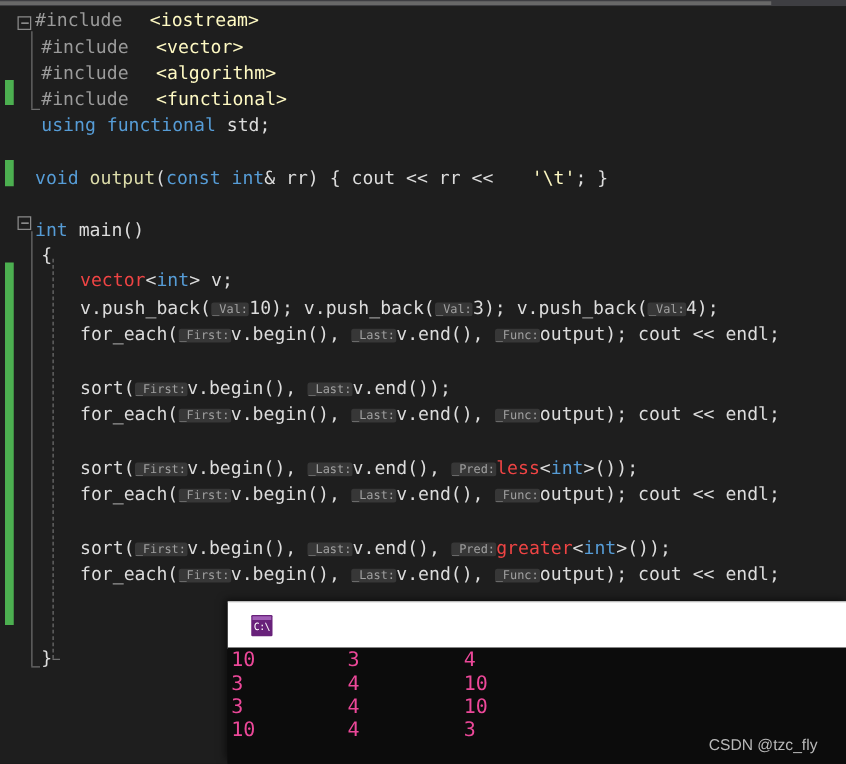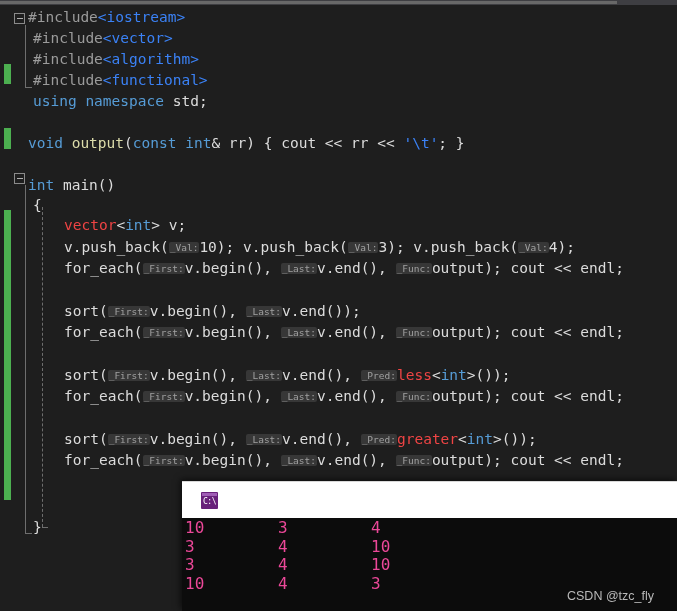--- a/index.html
+++ b/index.html
@@ -85,21 +85,21 @@
   .vline-foot {
     position: absolute;
     height: 1px;
     background: #6e6e6e;
   }
 
   
   .kw      { color: #569cd6; }   
   .kwm     { color: #c586c0; }   
   .pre     { color: #9b9b9b; }   
-  .str     { color: #3b82f6; }   
+  .str     { color: #fef9c3; margin-left: 22px; }   
   .type    { color: #ef4444; }   
   .fn      { color: #dcdcaa; }   
   .num     { color: #b5cea8; }   
   .plain   { color: #dcdcdc; }
 
   
   .hint {
     background: #373737;
     color: #a0a0a0;
     font-size: 9.5px;
@@ -218,21 +218,21 @@
   <div class="vline-foot" style="left:42px; top:522px; width:6px;"></div>
 
   <div class="line" style="top:2px; left:28px;"><span class="pre">#include</span><span class="str">&lt;iostream&gt;</span></div>
 
   <div class="line" style="top:23px; left:33px;"><span class="pre">#include</span><span class="str">&lt;vector&gt;</span></div>
 
   <div class="line" style="top:44px; left:33px;"><span class="pre">#include</span><span class="str">&lt;algorithm&gt;</span></div>
 
   <div class="line" style="top:65px; left:33px;"><span class="pre">#include</span><span class="str">&lt;functional&gt;</span></div>
 
-  <div class="line" style="top:86px; left:33px;"><span class="kw">using namespace</span><span class="plain"> </span><span class="plain">std;</span></div>
+  <div class="line" style="top:86px; left:33px;"><span class="kw">using functional</span><span class="plain"> </span><span class="plain">std;</span></div>
 
   <div class="line" style="top:170px; left:28px;"><span class="kw">int</span><span class="plain"> main()</span></div>
 
   <div class="line" style="top:128px; left:28px;"><span class="kw">void</span><span class="plain"> </span><span class="fn">output</span><span class="plain">(</span><span class="kw">const</span><span class="plain"> </span><span class="kw">int</span><span class="plain">&amp; rr) { cout &lt;&lt; rr &lt;&lt; </span><span class="str">'\t'</span><span class="plain">; }</span></div>
 
   <div class="line" style="top:190px; left:33px;"><span class="plain">{</span></div>
 
   <div class="line" style="top:210px; left:64px;"><span class="type">vector</span><span class="plain">&lt;</span><span class="kw">int</span><span class="plain">&gt; v;</span></div>
 
   <div class="line" style="top:232px; left:64px;"><span class="plain">v.push_back(</span><span class="hint">_Val:</span><span class="plain">10</span><span class="plain">); </span><span class="plain">v.push_back(</span><span class="hint">_Val:</span><span class="plain">3</span><span class="plain">); </span><span class="plain">v.push_back(</span><span class="hint">_Val:</span><span class="plain">4</span><span class="plain">);</span></div>

